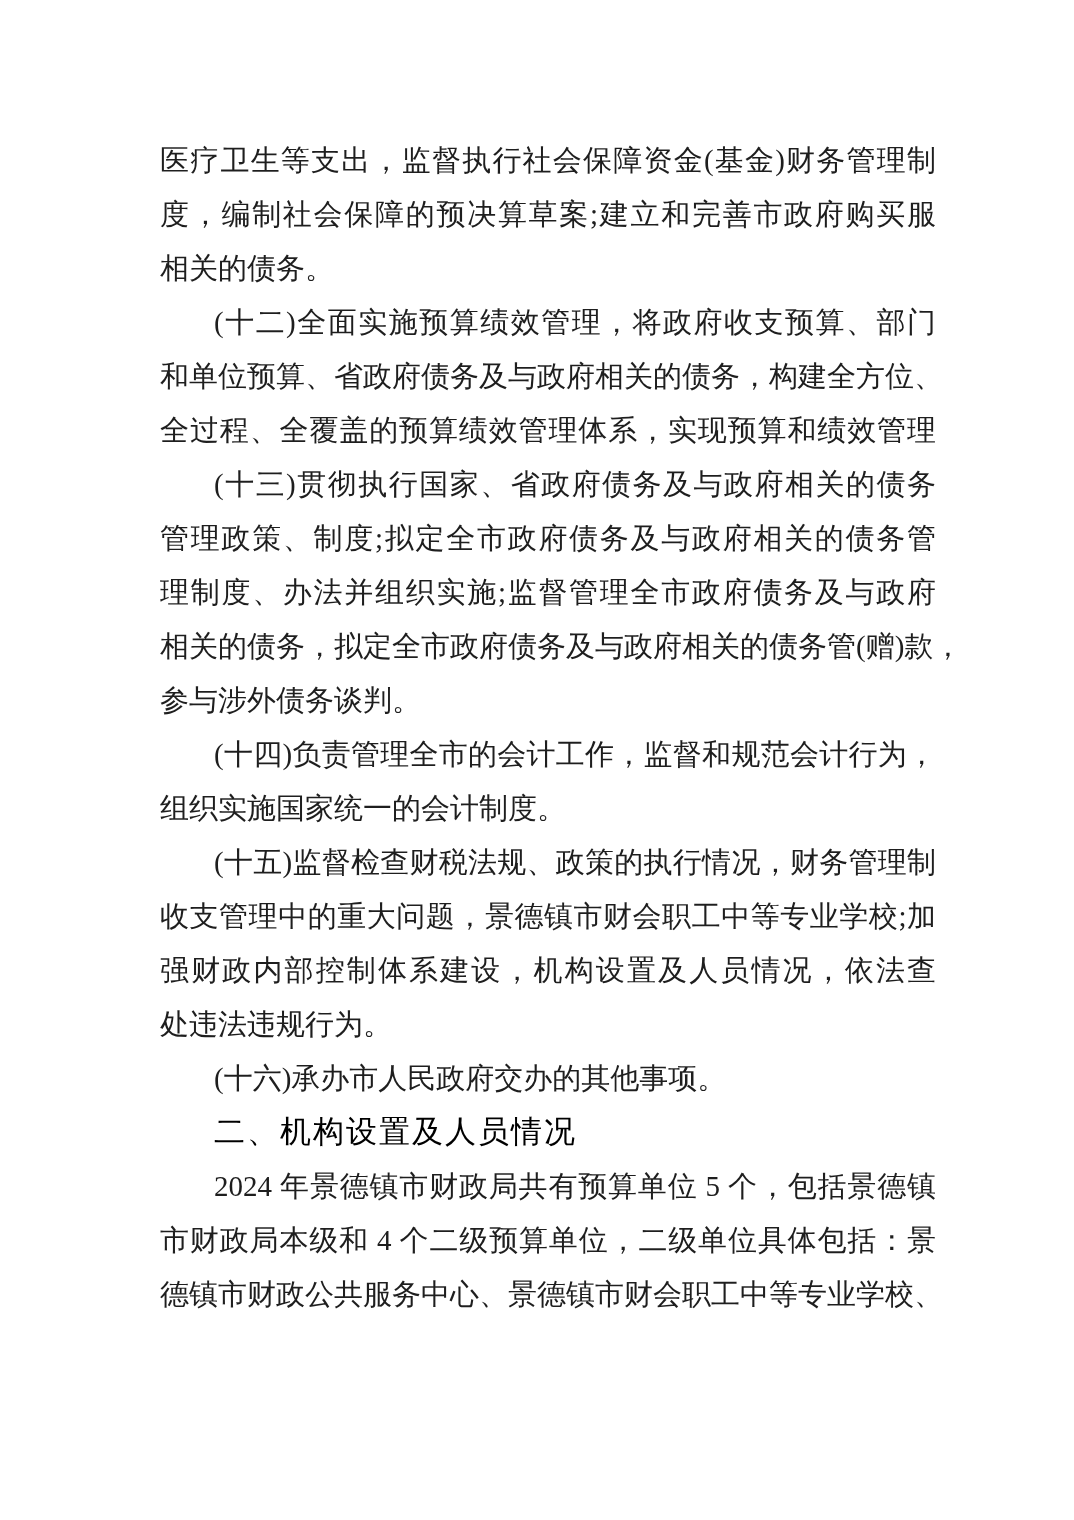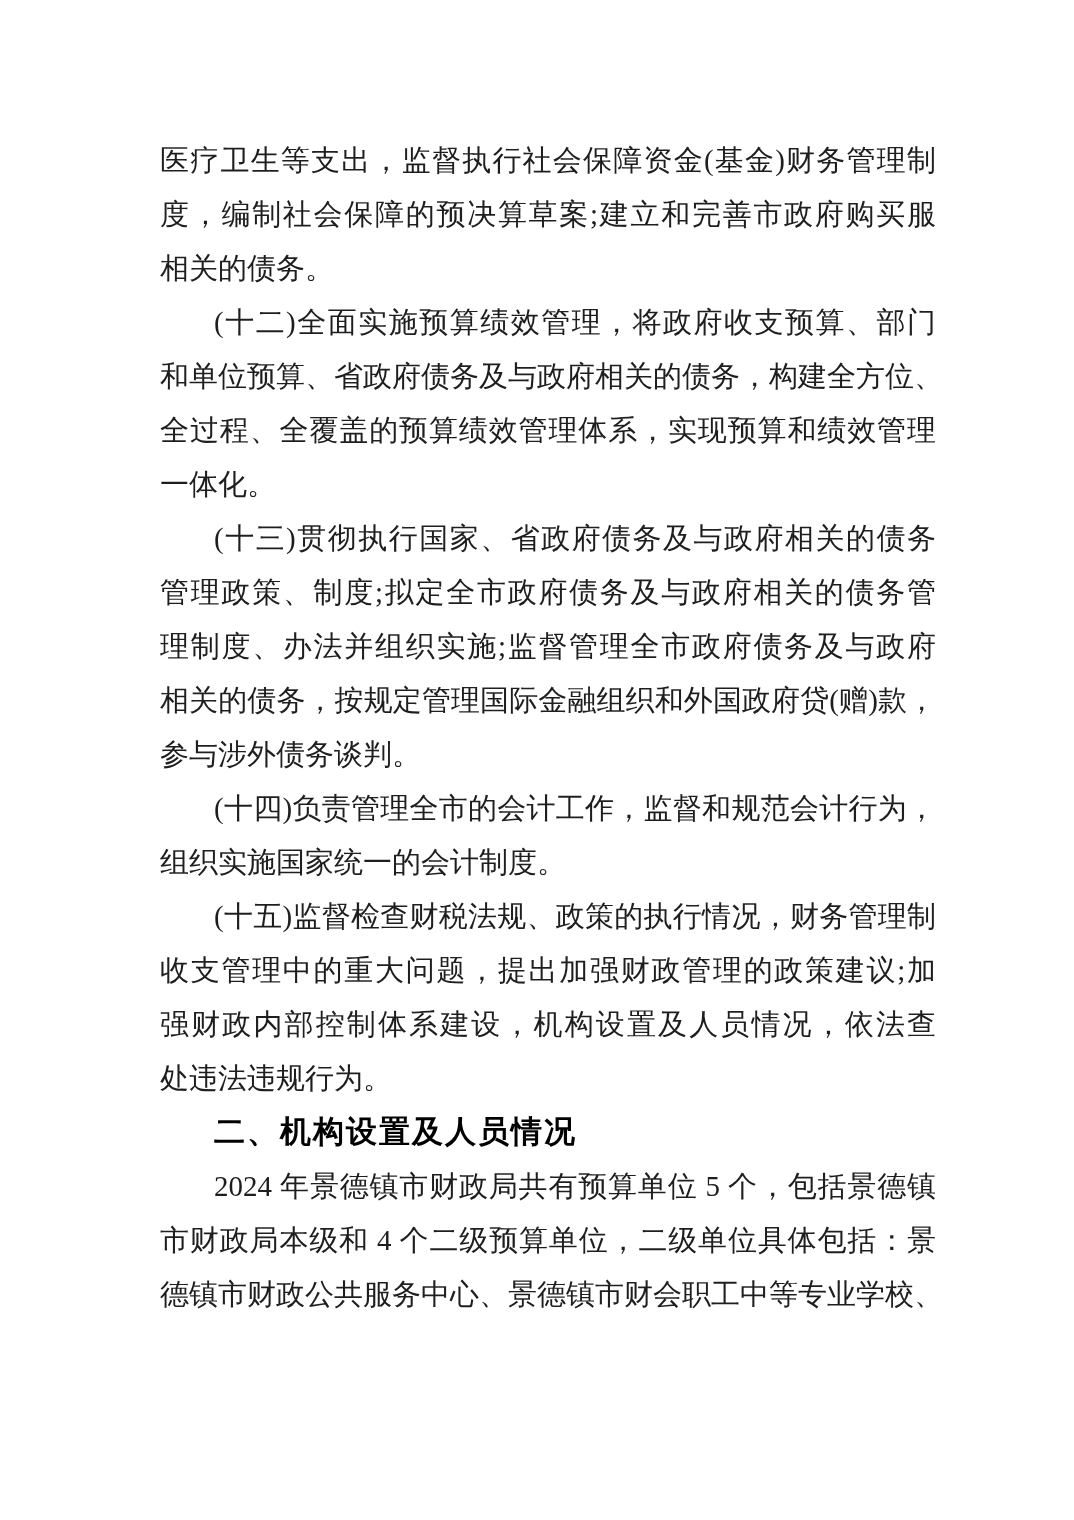--- a/index.html
+++ b/index.html
@@ -30,48 +30,48 @@
   }
   .just {
     text-align: justify;
     text-align-last: justify;
   }
   .indent {
     text-indent: 54px;
   }
   .heading {
     font-family: "Liberation Sans", "DejaVu Sans", sans-serif;
-    font-weight: bold;
+    font-weight: normal;
     font-size: 31px;
     color: #000000;
     padding-left: 54px;
     letter-spacing: 2px;
   }
 </style>
 </head>
 <body>
 
 <div class="page">
   <div class="content">
     <div class="line just">医疗卫生等支出，监督执行社会保障资金(基金)财务管理制</div>
     <div class="line just">度，编制社会保障的预决算草案;建立和完善市政府购买服</div>
     <div class="line">相关的债务。</div>
     <div class="line just indent">(十二)全面实施预算绩效管理，将政府收支预算、部门</div>
     <div class="line just">和单位预算、省政府债务及与政府相关的债务，构建全方位、</div>
     <div class="line just">全过程、全覆盖的预算绩效管理体系，实现预算和绩效管理</div>
-    <div class="line">一体化。</div>
     <div class="line just indent">(十三)贯彻执行国家、省政府债务及与政府相关的债务</div>
     <div class="line just">管理政策、制度;拟定全市政府债务及与政府相关的债务管</div>
     <div class="line just">理制度、办法并组织实施;监督管理全市政府债务及与政府</div>
-    <div class="line just">相关的债务，按规定管理国际金融组织和外国政府贷(赠)款，</div>
+    <div class="line just">相关的债务，拟定全市政府债务及与政府相关的债务管(赠)款，</div>
     <div class="line">参与涉外债务谈判。</div>
     <div class="line just indent">(十四)负责管理全市的会计工作，监督和规范会计行为，</div>
     <div class="line">组织实施国家统一的会计制度。</div>
     <div class="line just indent">(十五)监督检查财税法规、政策的执行情况，财务管理制</div>
-    <div class="line just">收支管理中的重大问题，提出加强财政管理的政策建议;加</div>
+    <div class="line just">收支管理中的重大问题，景德镇市财会职工中等专业学校;加</div>
     <div class="line just">强财政内部控制体系建设，机构设置及人员情况，依法查</div>
     <div class="line">处违法违规行为。</div>
+    <div class="line indent">(十六)承办市人民政府交办的其他事项。</div>
     <div class="line heading">二、机构设置及人员情况</div>
     <div class="line just indent">2024 年景德镇市财政局共有预算单位 5 个，包括景德镇</div>
     <div class="line just">市财政局本级和 4 个二级预算单位，二级单位具体包括：景</div>
     <div class="line just">德镇市财政公共服务中心、景德镇市财会职工中等专业学校、</div>
   </div>
 </div>
 
 </body></html>

